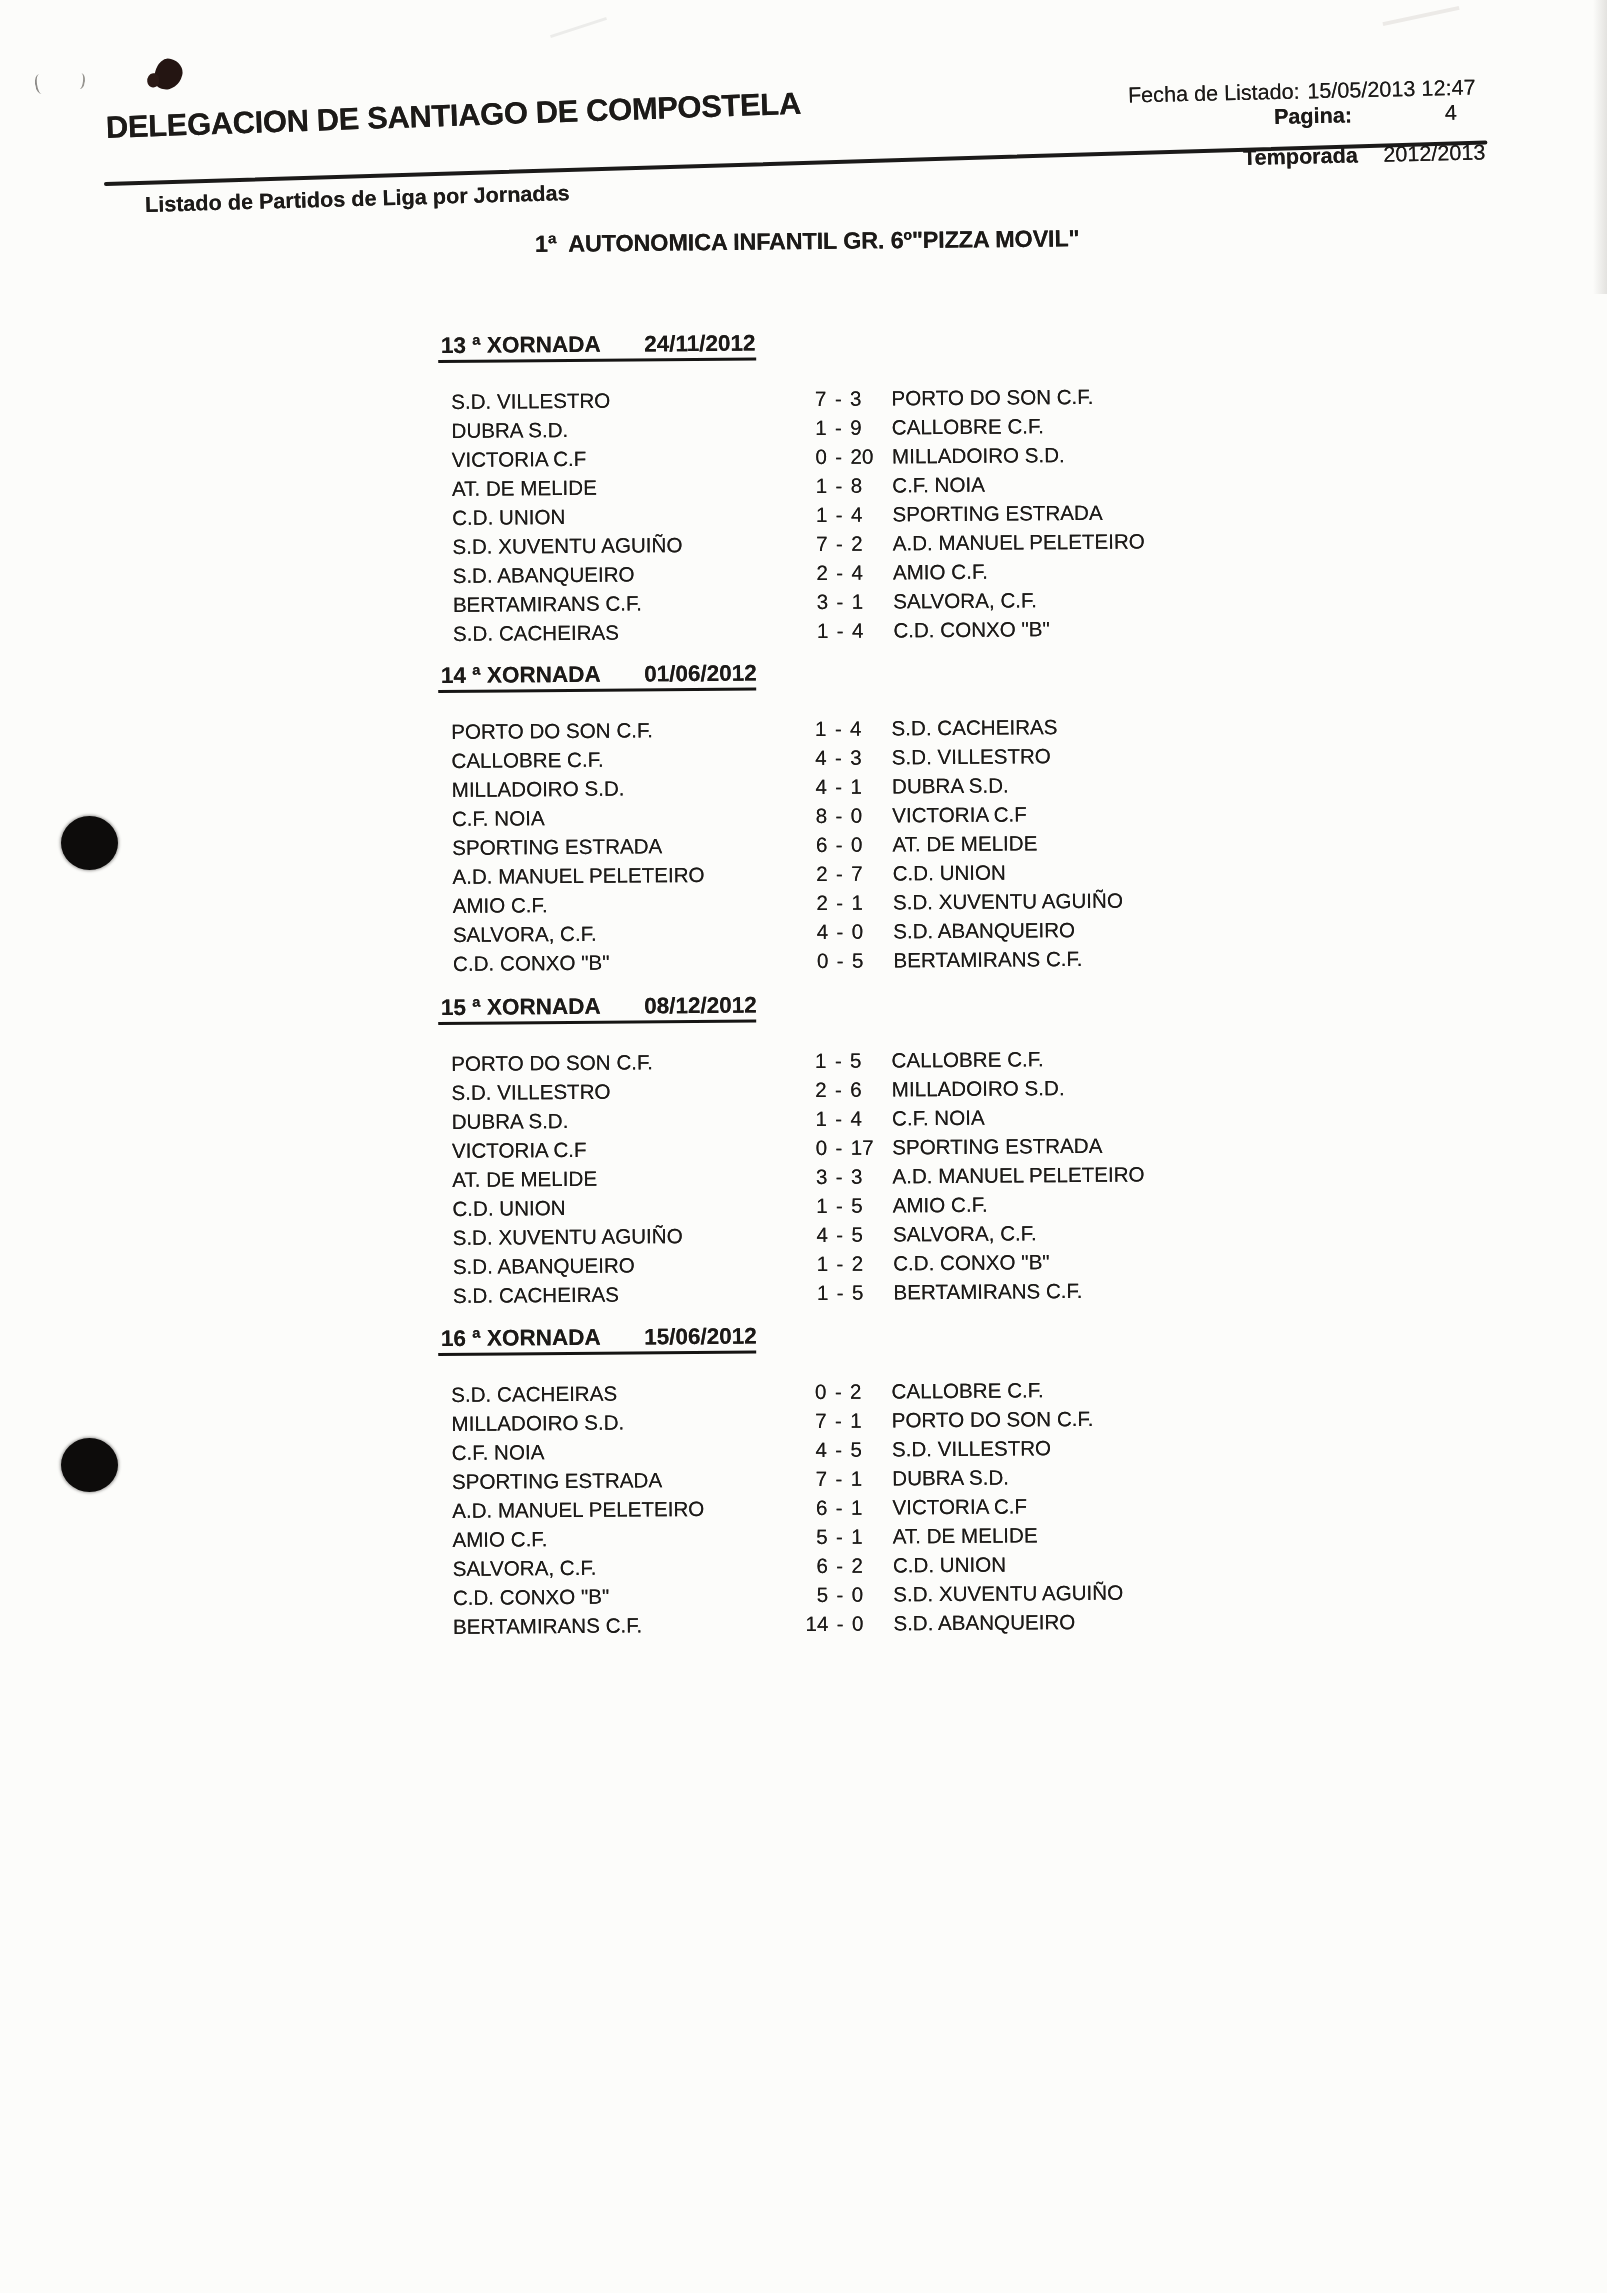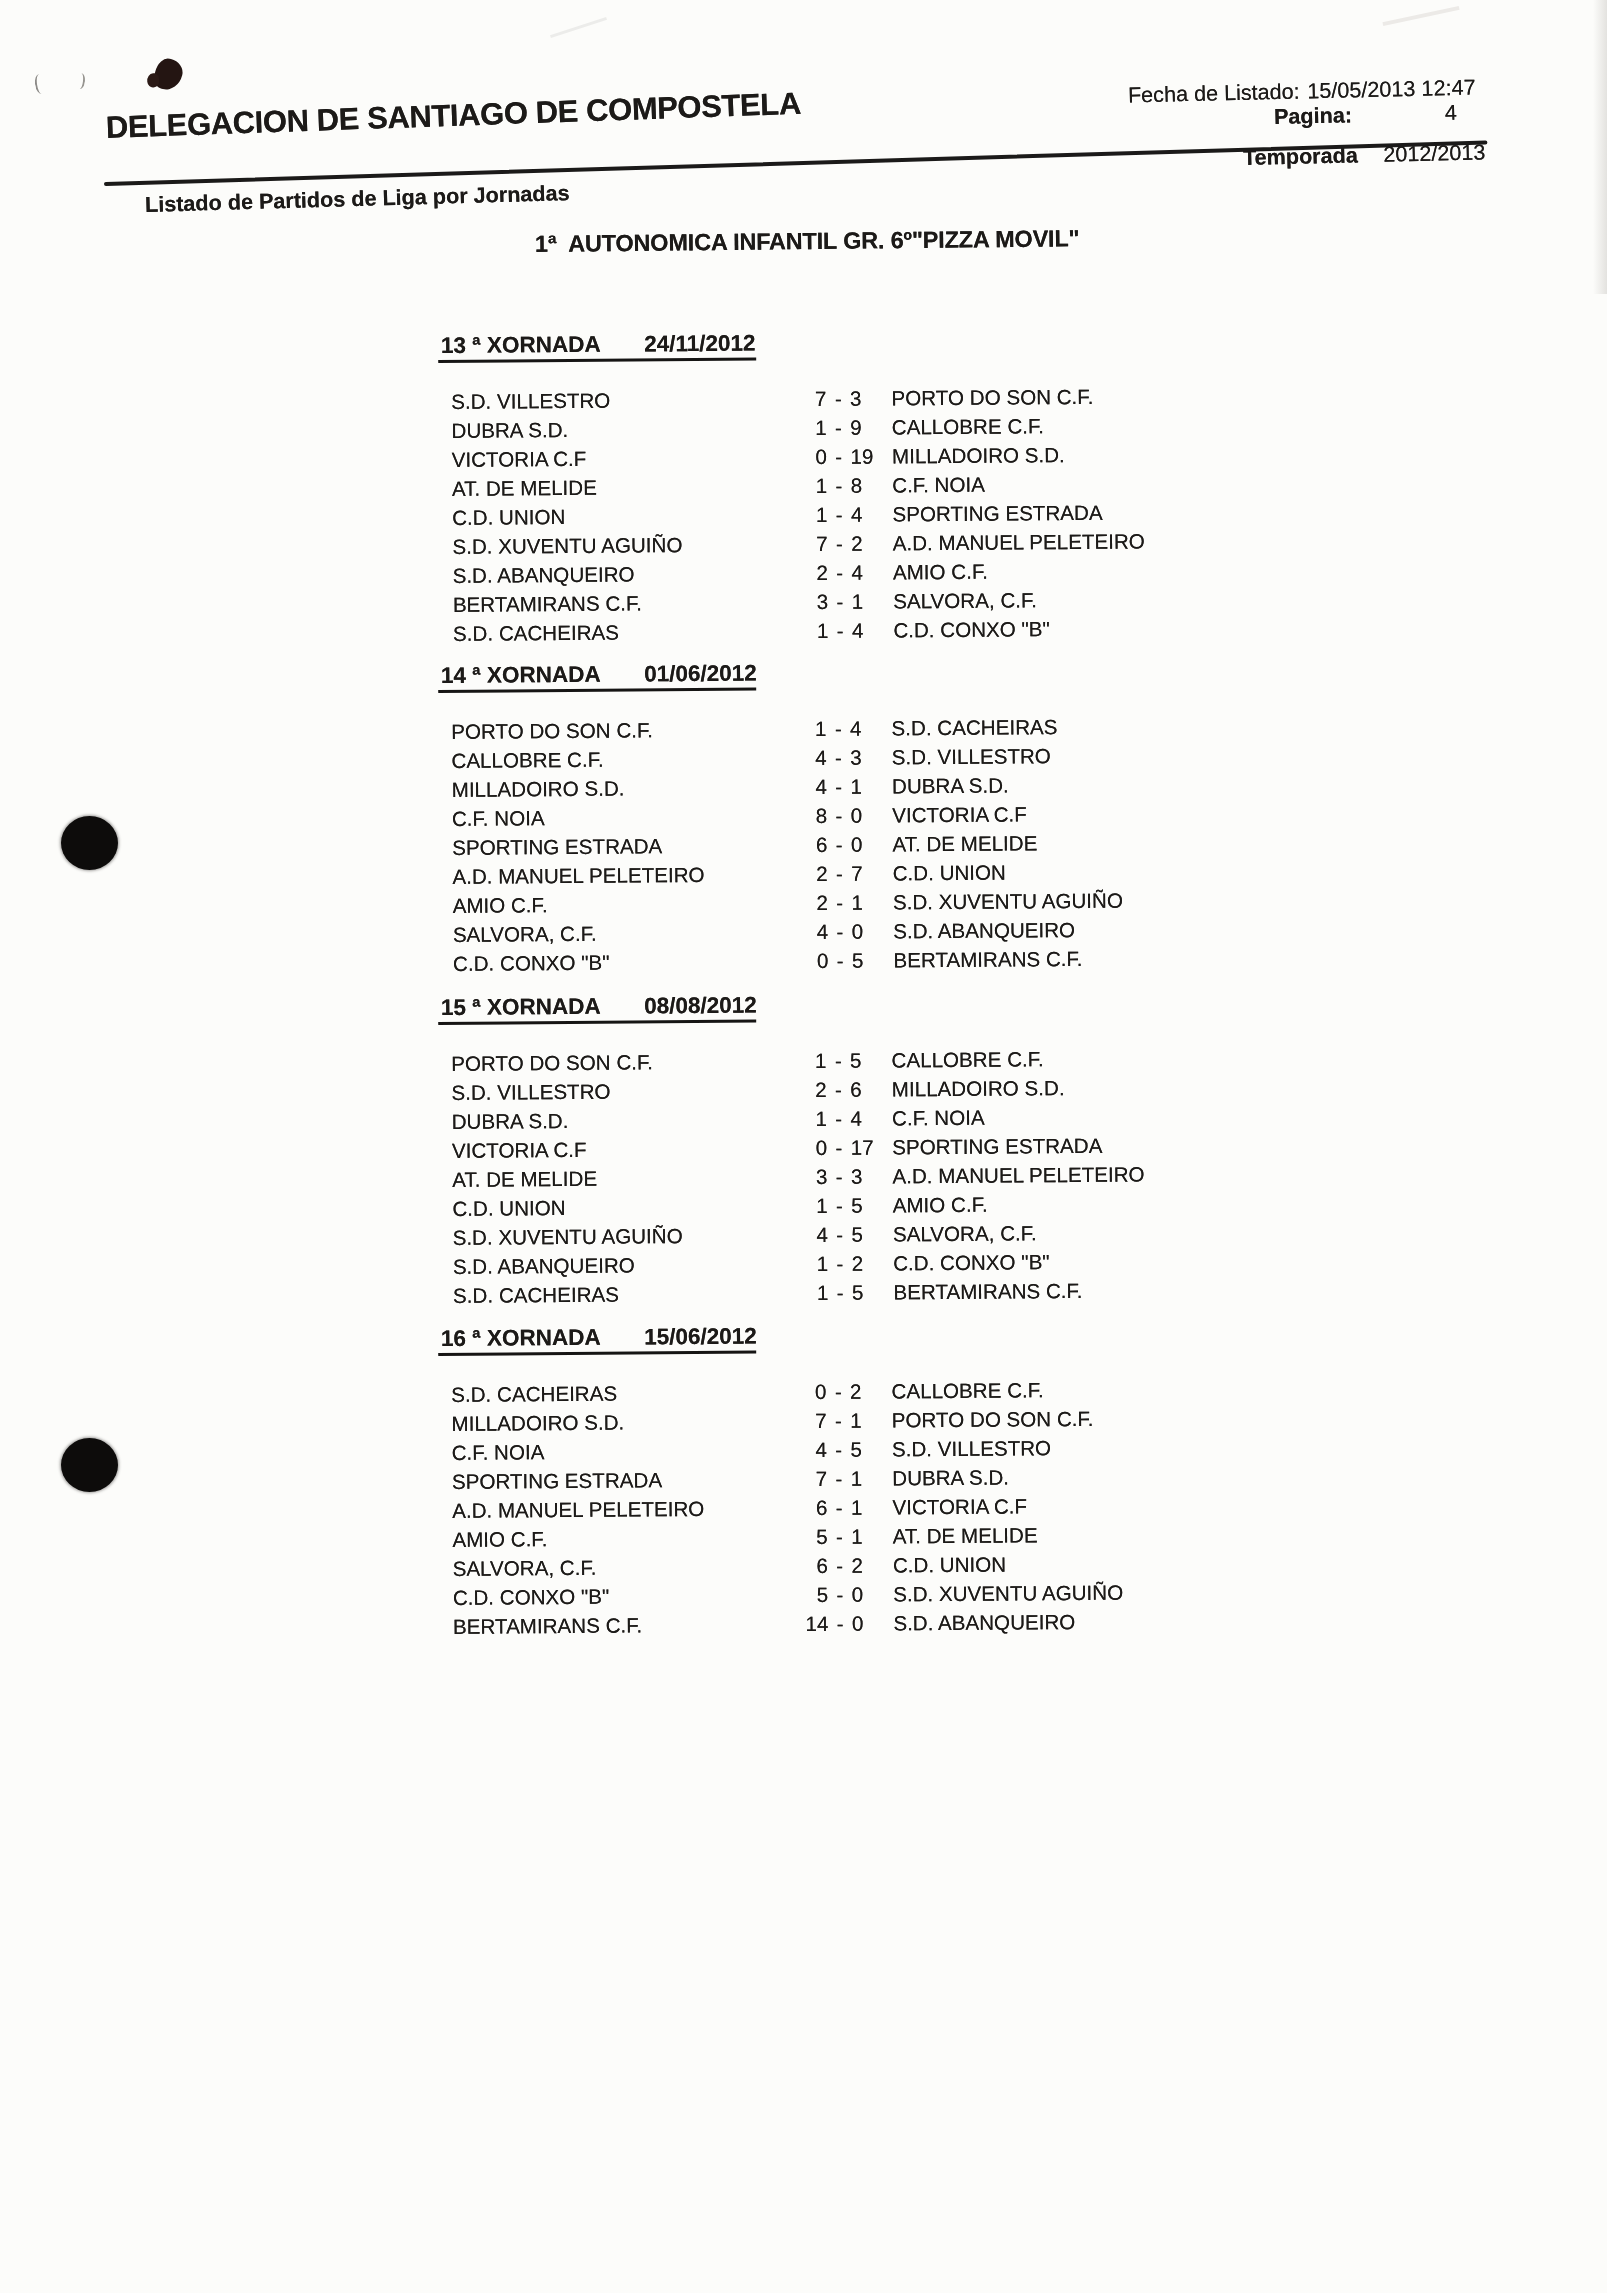--- a/index.html
+++ b/index.html
@@ -261,21 +261,21 @@
       <span class="dash">-</span>
       <span class="as">9</span>
     </span>
     <span class="away">CALLOBRE C.F.</span>
   </div>
           <div class="match-row">
     <span class="home">VICTORIA C.F</span>
     <span class="score">
       <span class="hs">0</span>
       <span class="dash">-</span>
-      <span class="as">19</span>
+      <span class="as">20</span>
     </span>
     <span class="away">MILLADOIRO S.D.</span>
   </div>
           <div class="match-row">
     <span class="home">AT. DE MELIDE</span>
     <span class="score">
       <span class="hs">1</span>
       <span class="dash">-</span>
       <span class="as">8</span>
     </span>
@@ -414,21 +414,21 @@
       <span class="dash">-</span>
       <span class="as">5</span>
     </span>
     <span class="away">BERTAMIRANS C.F.</span>
   </div>
         </div>
   </section>
       <section class="jornada" style="top: 995px;">
     <div class="jornada-header">
       <span class="j-label">15 ª XORNADA</span>
-      <span class="j-date">08/08/2012</span>
+      <span class="j-date">08/12/2012</span>
       <span class="j-underline"></span>
     </div>
     <div class="matches">
           <div class="match-row">
     <span class="home">PORTO DO SON C.F.</span>
     <span class="score">
       <span class="hs">1</span>
       <span class="dash">-</span>
       <span class="as">5</span>
     </span>

